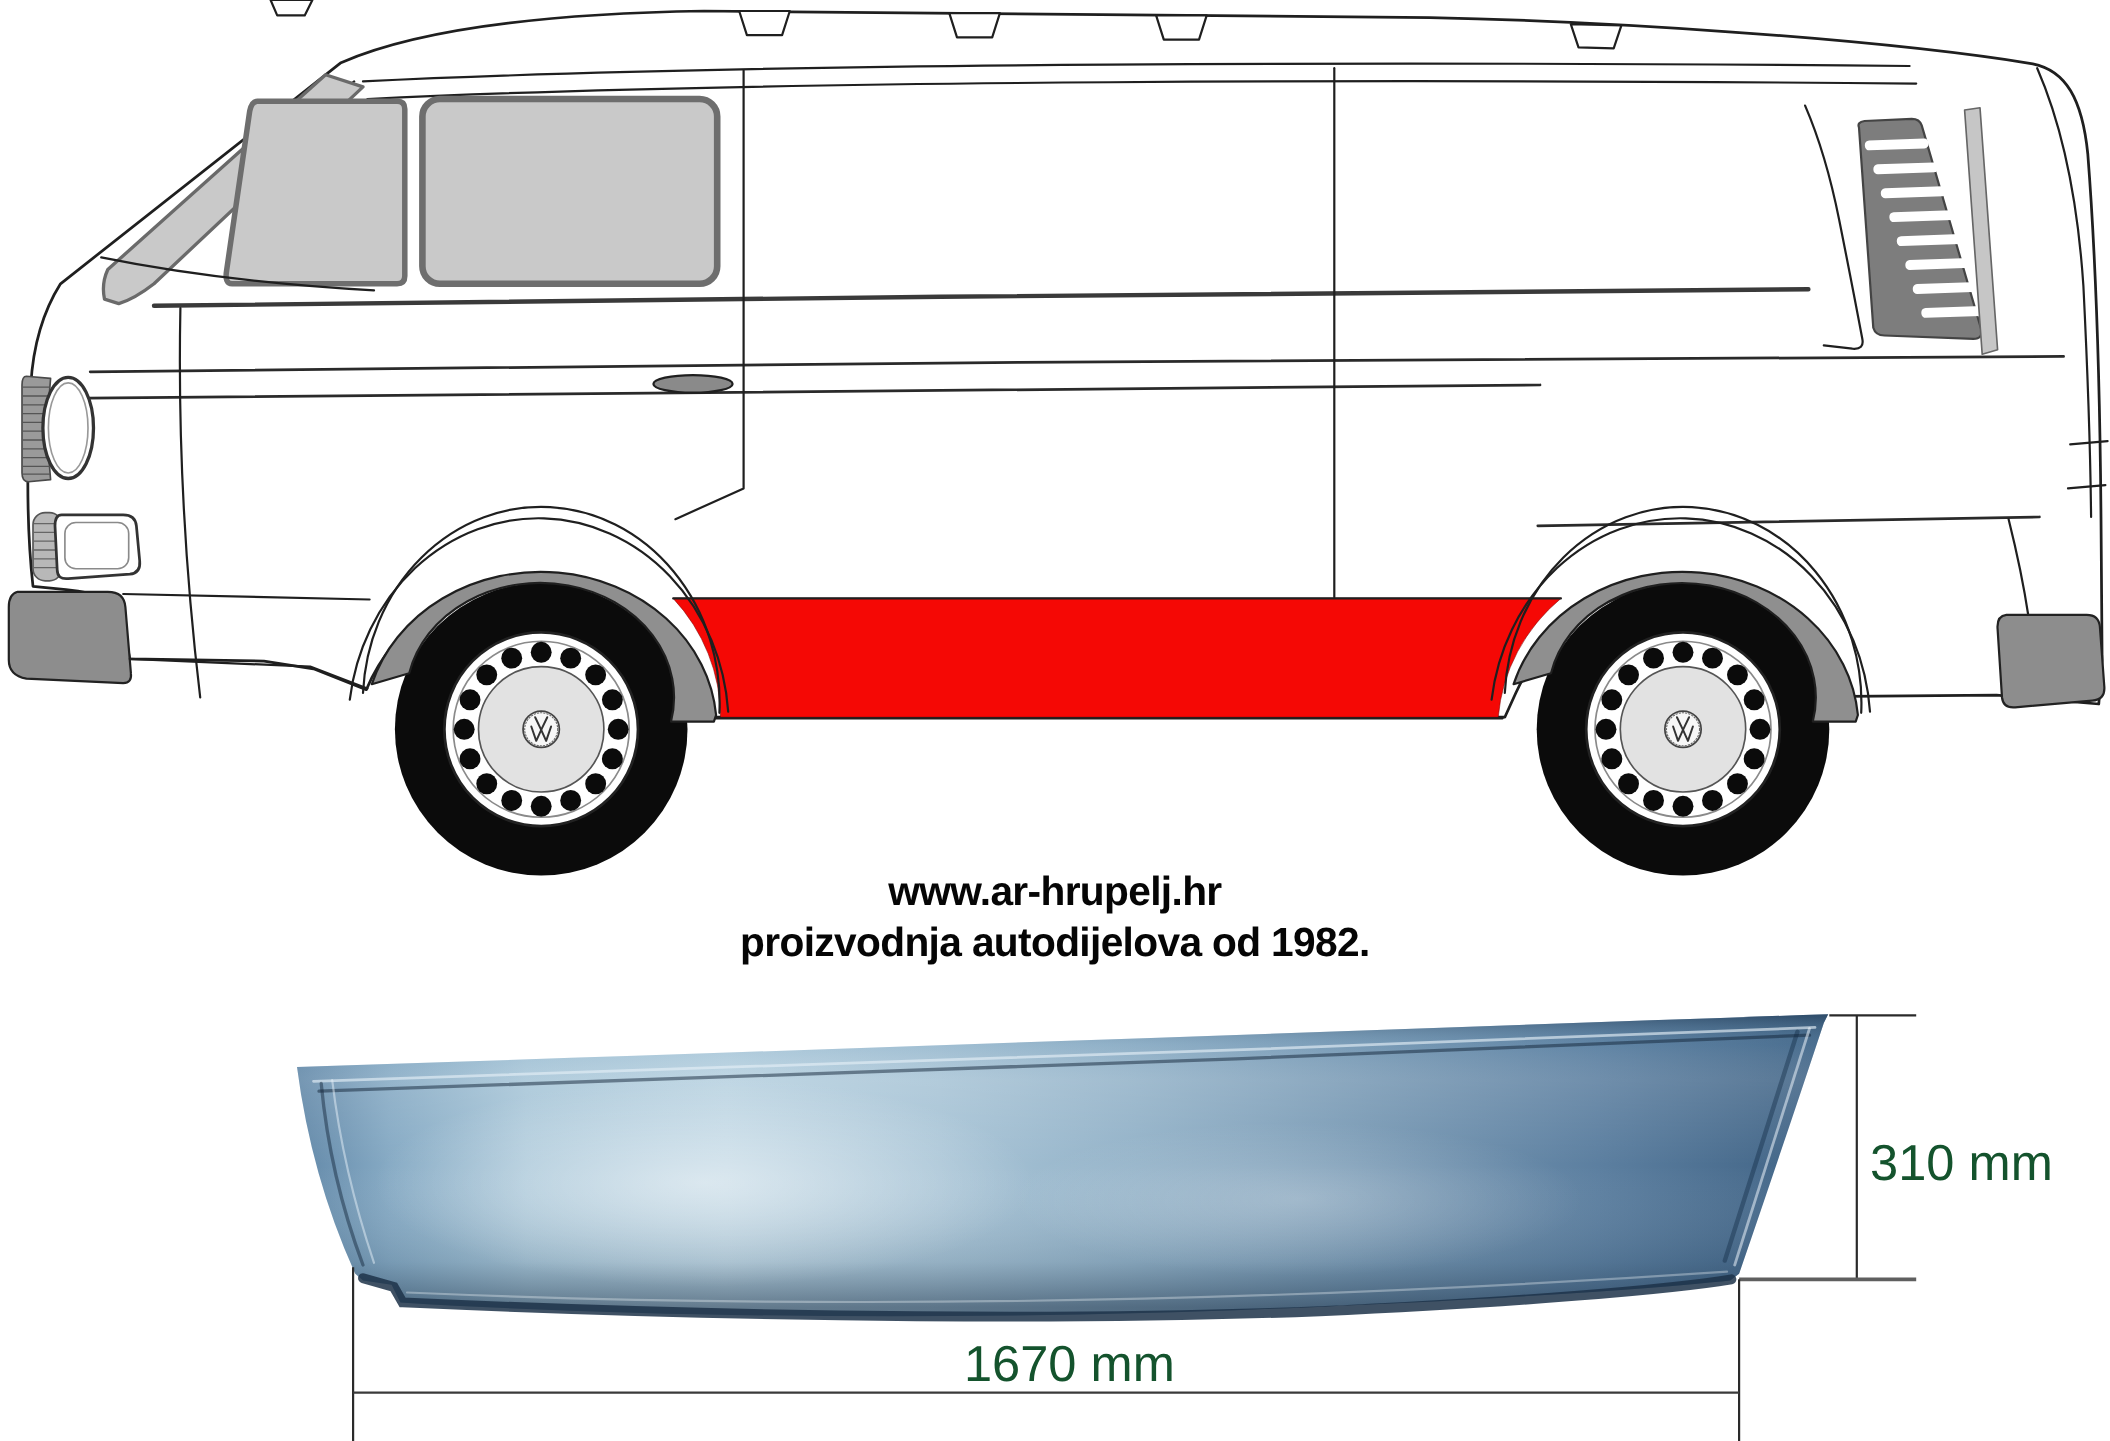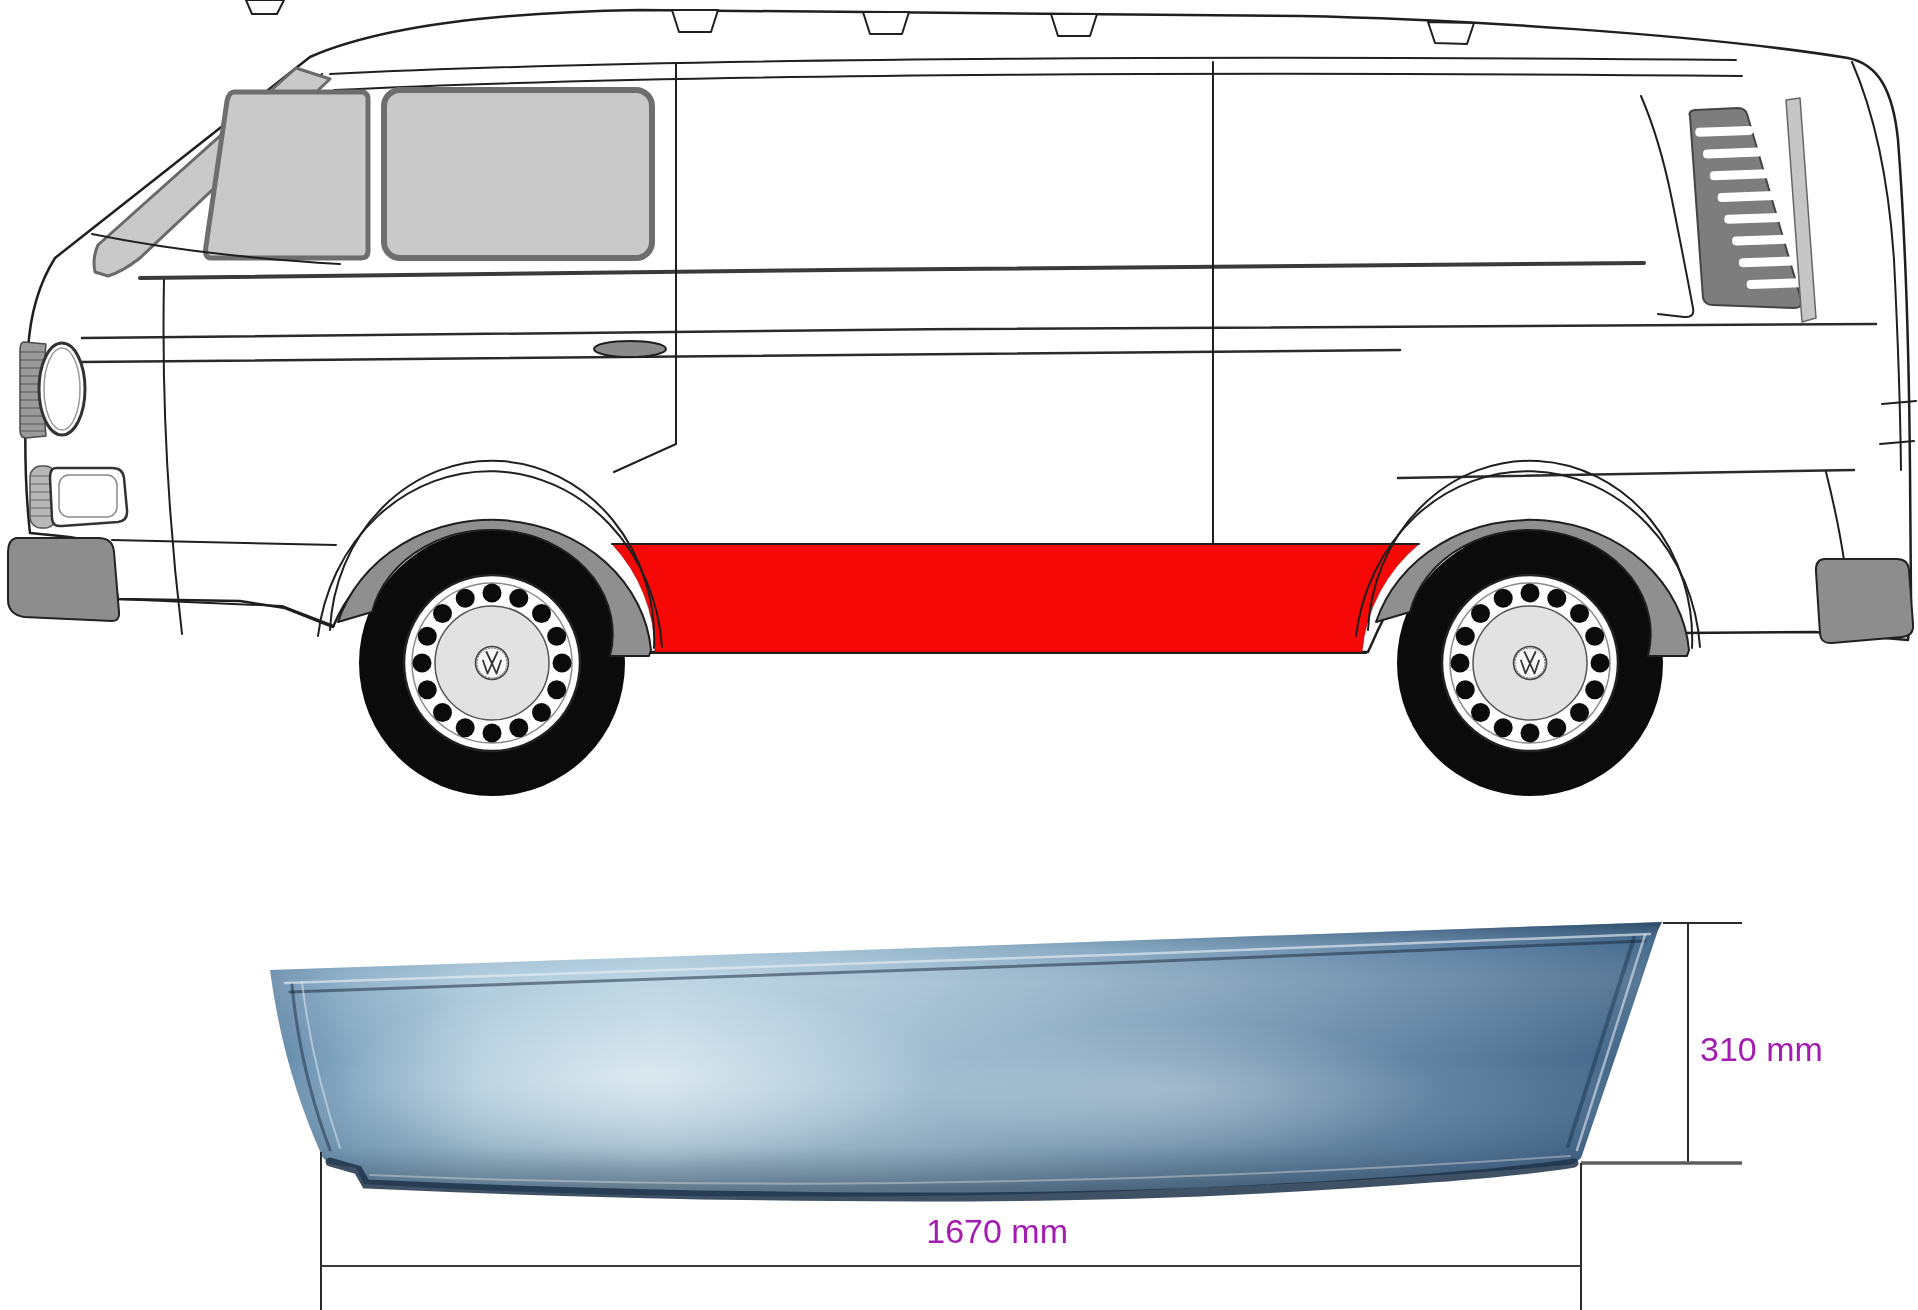--- a/index.html
+++ b/index.html
@@ -5,21 +5,21 @@
   html,body{margin:0;padding:0;background:#ffffff;}
   .canvas{
     position:relative;width:1918px;height:1310px;background:#fff;overflow:hidden;
     font-family:"Liberation Sans",sans-serif;color:#0f0f0f;
   }
   .art{position:absolute;left:0;top:0;}
   .brand{
     position:absolute;left:0;right:0;top:788px;text-align:center;
     font-size:37px;font-weight:700;letter-spacing:-0.6px;line-height:46px;color:#050505;
   }
-  .dim-label{position:absolute;font-size:34px;font-weight:400;color:#a21caf;letter-spacing:0px;}
+  .dim-label{position:absolute;font-size:46px;font-weight:400;color:#14532d;letter-spacing:0px;}
   .dim-height{left:1700px;top:1030px;}
   .dim-length{left:868px;top:1212px;width:200px;text-align:right;}
 </style>
 </head>
 <body>
 
 <div class="canvas">
 
   <svg class="art" width="1918" height="1310" viewBox="0 0 1918 1310">
     <defs>
@@ -209,18 +209,22 @@
         <path d="M 1581,1163 L 1742,1163" stroke="#5f5f5f" stroke-width="3.5" fill="none"></path>
       </g>
       <g>
         <path d="M 321,1152 L 321,1310" stroke="#2a2a2a" stroke-width="2" fill="none"></path>
         <path d="M 1581,1163 L 1581,1310" stroke="#2a2a2a" stroke-width="2" fill="none"></path>
         <path d="M 321,1266 L 1581,1266" stroke="#3a3a3a" stroke-width="2" fill="none"></path>
       </g>
     </g>
   </svg>
 
+  <div class="brand">
+    <div>www.ar-hrupelj.hr</div>
+    <div>proizvodnja autodijelova od 1982.</div>
+  </div>
 
   <div class="dim-label dim-height">310 mm</div>
 
   <div class="dim-label dim-length">1670 mm</div>
 
 </div>
 
 </body></html>

